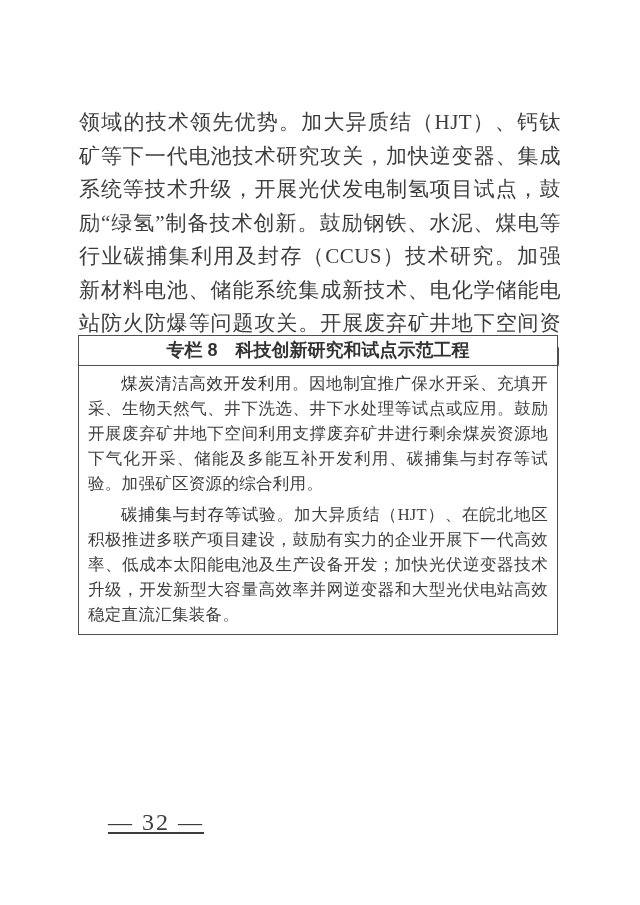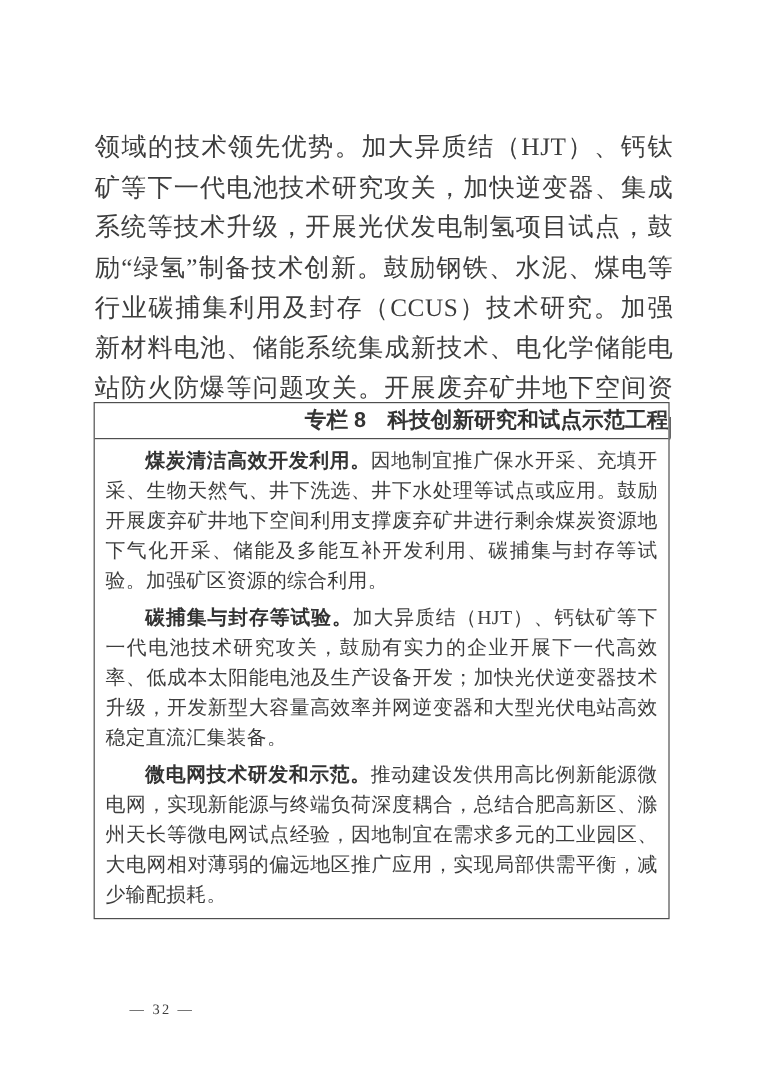--- a/index.html
+++ b/index.html
@@ -28,21 +28,21 @@
     position: absolute;
     left: 78px;
     top: 335px;
     width: 480px;
     border: 1px solid #4f4f4f;
     background: #ffffff;
   }
   .box-title {
     height: 30px;
     line-height: 29px;
-    text-align: right;
+    text-align: center;
     font-family: "Liberation Sans", "DejaVu Sans", sans-serif;
     font-weight: bold;
     font-size: 18px;
     color: #333333;
     border-bottom: 1px solid #4f4f4f;
   }
   .box-body {
     padding: 5px 9px 7px 9px;
   }
   .box-para {
@@ -50,43 +50,43 @@
     line-height: 25px;
     text-align: justify;
     text-justify: inter-ideograph;
     text-indent: 2em;
     letter-spacing: 0.3px;
     margin-bottom: 6px;
     color: #3d3d3d;
   }
   .box-para:last-child { margin-bottom: 0; }
   .box-para .lead {
-    font-weight: bold;
+    font-weight: normal;
     color: #333333;
   }
   .footer {
     position: absolute;
     left: 108px;
-    top: 834px;
-    font-size: 12px;
+    top: 809px;
+    font-size: 24px;
     letter-spacing: 2px;
     color: #3d3d3d;
+    text-decoration: underline;
   }
 </style>
 </head>
 <body>
 
 <div class="page">
 
   <div class="intro">领域的技术领先优势。加大异质结（HJT）、钙钛矿等下一代电池技术研究攻关，加快逆变器、集成系统等技术升级，开展光伏发电制氢项目试点，鼓励“绿氢”制备技术创新。鼓励钢铁、水泥、煤电等行业碳捕集利用及封存（CCUS）技术研究。加强新材料电池、储能系统集成新技术、电化学储能电站防火防爆等问题攻关。开展废弃矿井地下空间资源高效利用研究。开展水热型地热和干热岩开发利用研究。</div>
 
   <div class="column-box">
     <div class="box-title">专栏 8　科技创新研究和试点示范工程</div>
     <div class="box-body">
       <p class="box-para"><span class="lead">煤炭清洁高效开发利用。</span><span>因地制宜推广保水开采、充填开采、生物天然气、井下洗选、井下水处理等试点或应用。鼓励开展废弃矿井地下空间利用支撑废弃矿井进行剩余煤炭资源地下气化开采、储能及多能互补开发利用、碳捕集与封存等试验。加强矿区资源的综合利用。</span></p>
-      <p class="box-para"><span class="lead">碳捕集与封存等试验。</span><span>加大异质结（HJT）、钙钛矿等下一代电池技术研究攻关，鼓励有实力的企业开展下一代高效率、低成本太阳能电池及生产设备开发；加快光伏逆变器技术升级，开发新型大容量高效率并网逆变器和大型光伏电站高效稳定直流汇集装备。</span></p>
-      <p class="box-para"><span class="lead">微电网技术研发和示范。</span><span>推动建设发供用高比例新能源微电网，实现新能源与终端负荷深度耦合，总结合肥高新区、滁州天长等微电网试点经验，因地制宜在需求多元的工业园区、大电网相对薄弱的偏远地区推广应用，实现局部供需平衡，减少输配损耗。</span></p>
+      <p class="box-para"><span class="lead">碳捕集与封存等试验。</span><span>加大异质结（HJT）、在皖北地区积极推进多联产项目建设，鼓励有实力的企业开展下一代高效率、低成本太阳能电池及生产设备开发；加快光伏逆变器技术升级，开发新型大容量高效率并网逆变器和大型光伏电站高效稳定直流汇集装备。</span></p>
     </div>
   </div>
 
   <div class="footer">— 32 —</div>
 
 </div>
 
 </body></html>

